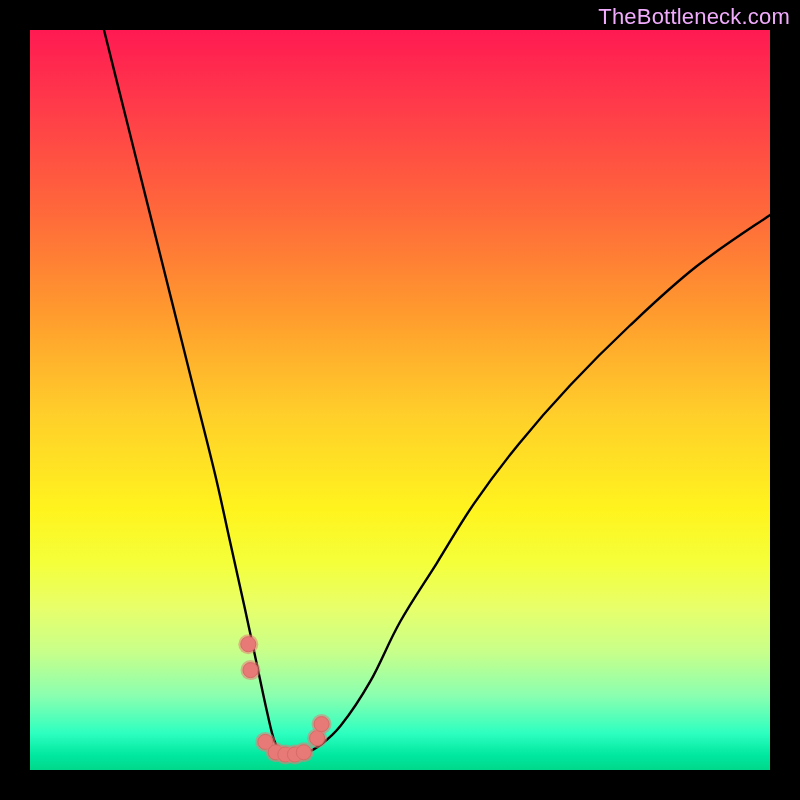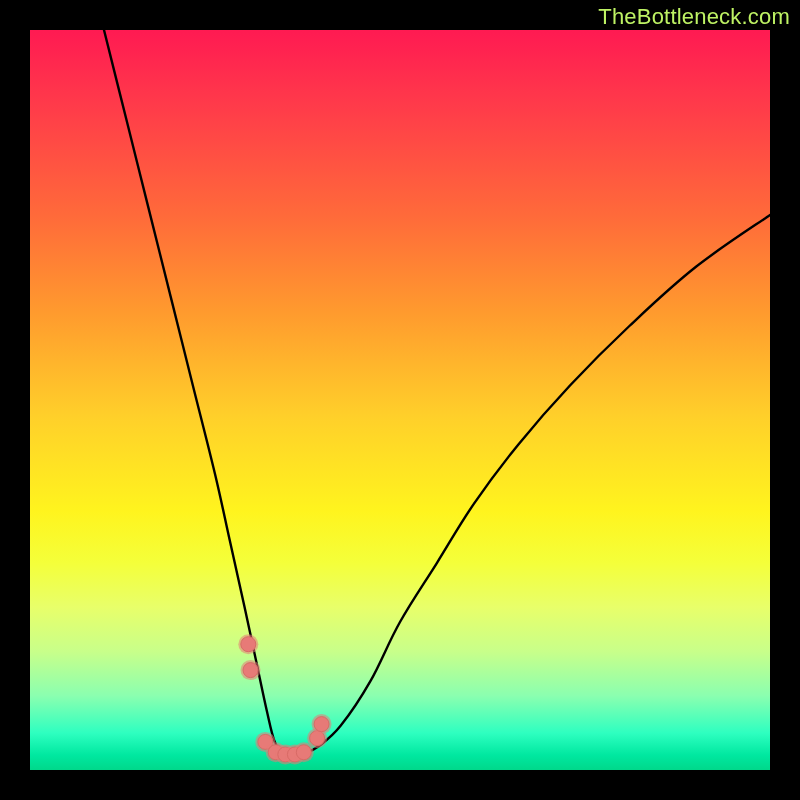--- a/index.html
+++ b/index.html
@@ -39,21 +39,21 @@
       #8affb0 90%,
       #2effc0 95%,
       #00e8a0 98%,
       #00d88a 100%
     );
   }
   .watermark {
     position: absolute;
     top: 4px;
     right: 10px;
-    color: #bef264;
+    color: #f0abfc;
     font-size: 22px;
     font-weight: 500;
     letter-spacing: 0.2px;
     user-select: none;
   }
   svg.curve {
     position: absolute;
     top: 0;
     left: 0;
     width: 740px;

